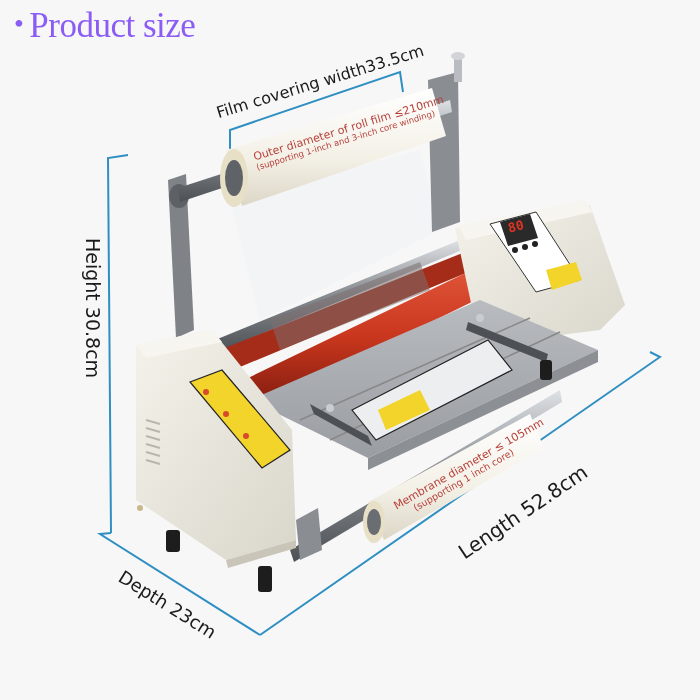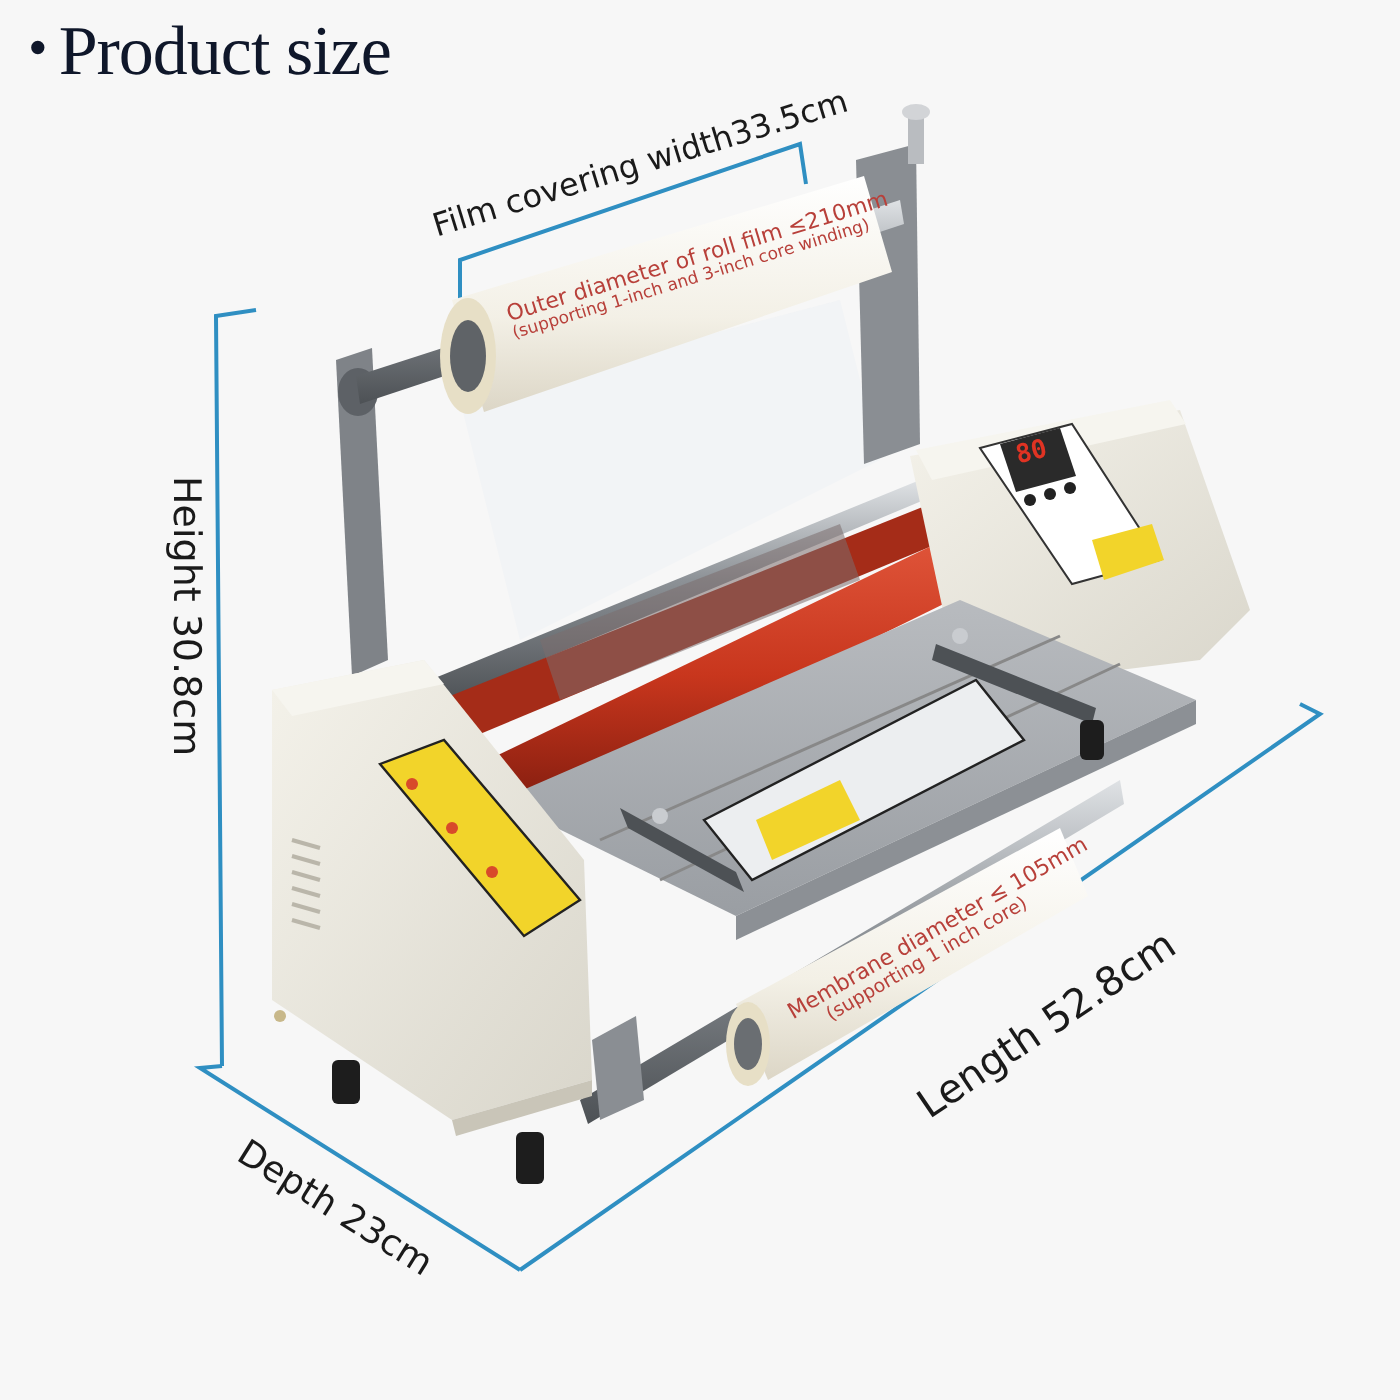--- a/index.html
+++ b/index.html
@@ -1,17 +1,17 @@
 <!DOCTYPE html>
 <html><head>
 <meta charset="utf-8">
 <style>
   html, body { margin: 0; padding: 0; }
   body { width: 700px; height: 700px; background: #f7f7f7; position: relative; overflow: hidden; font-family: "DejaVu Sans", sans-serif; }
-  .title { position: absolute; left: 14px; top: 6px; font-family: "Liberation Serif", "DejaVu Serif", serif; font-size: 35px; color: #0f172a; letter-spacing: -0.5px; }
+  .title { position: absolute; left: 14px; top: 6px; font-family: "Liberation Serif", "DejaVu Serif", serif; font-size: 35px; color: #8b5cf6; letter-spacing: -0.5px; }
   .title .bullet { font-size: 28px; margin-right: 6px; vertical-align: 4px; }
   svg.stage { position: absolute; left: 0; top: 0; }
   .dim-label { position: absolute; font-family: "DejaVu Sans", sans-serif; color: #1a1a1a; white-space: nowrap; transform-origin: left top; }
   .roll-text { position: absolute; font-family: "DejaVu Sans", sans-serif; color: #b8403a; white-space: nowrap; transform-origin: left top; line-height: 1.05; }
 </style>
 </head>
 <body>
 
 <div class="title">
   <span class="bullet">•</span><span>Product size</span>

